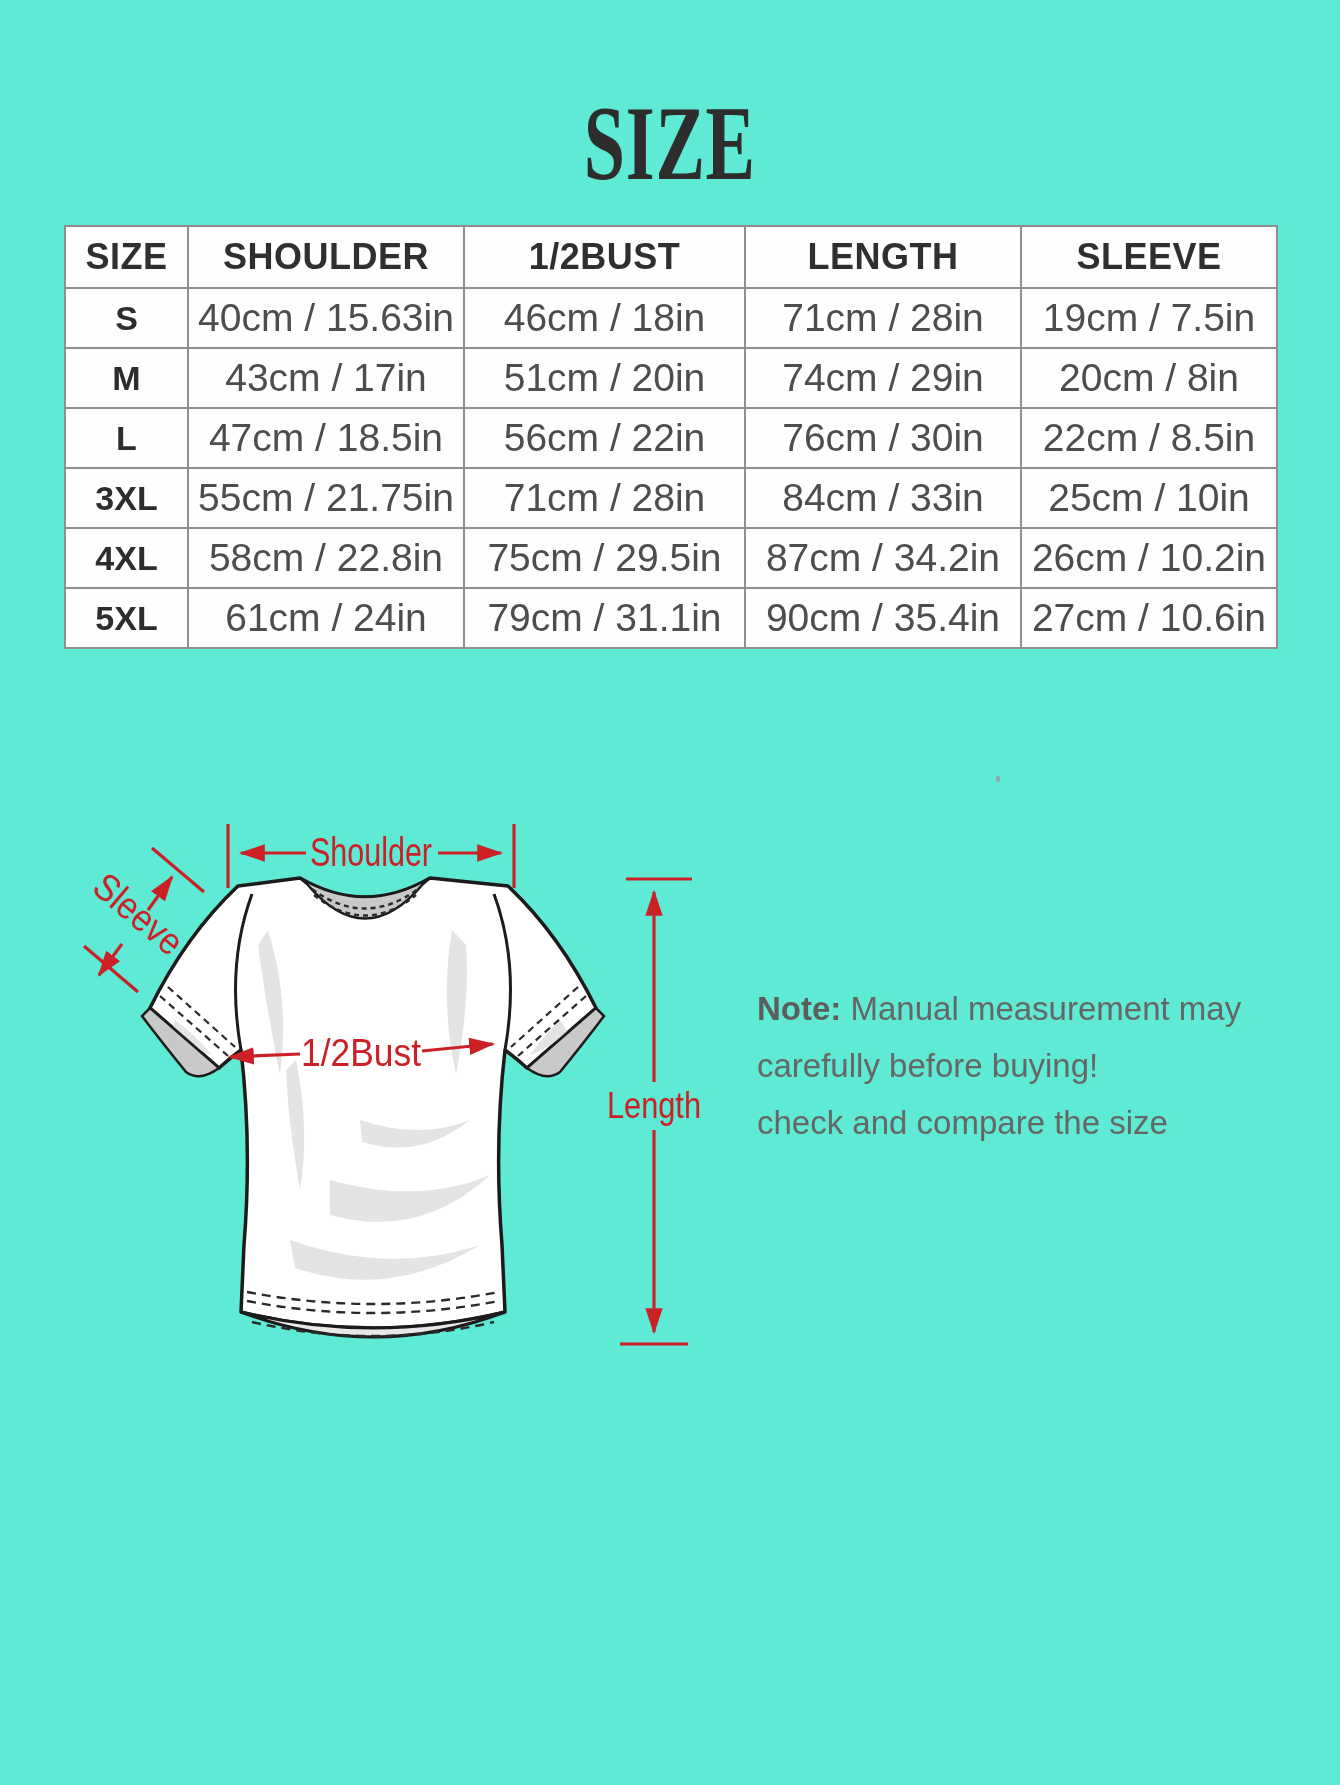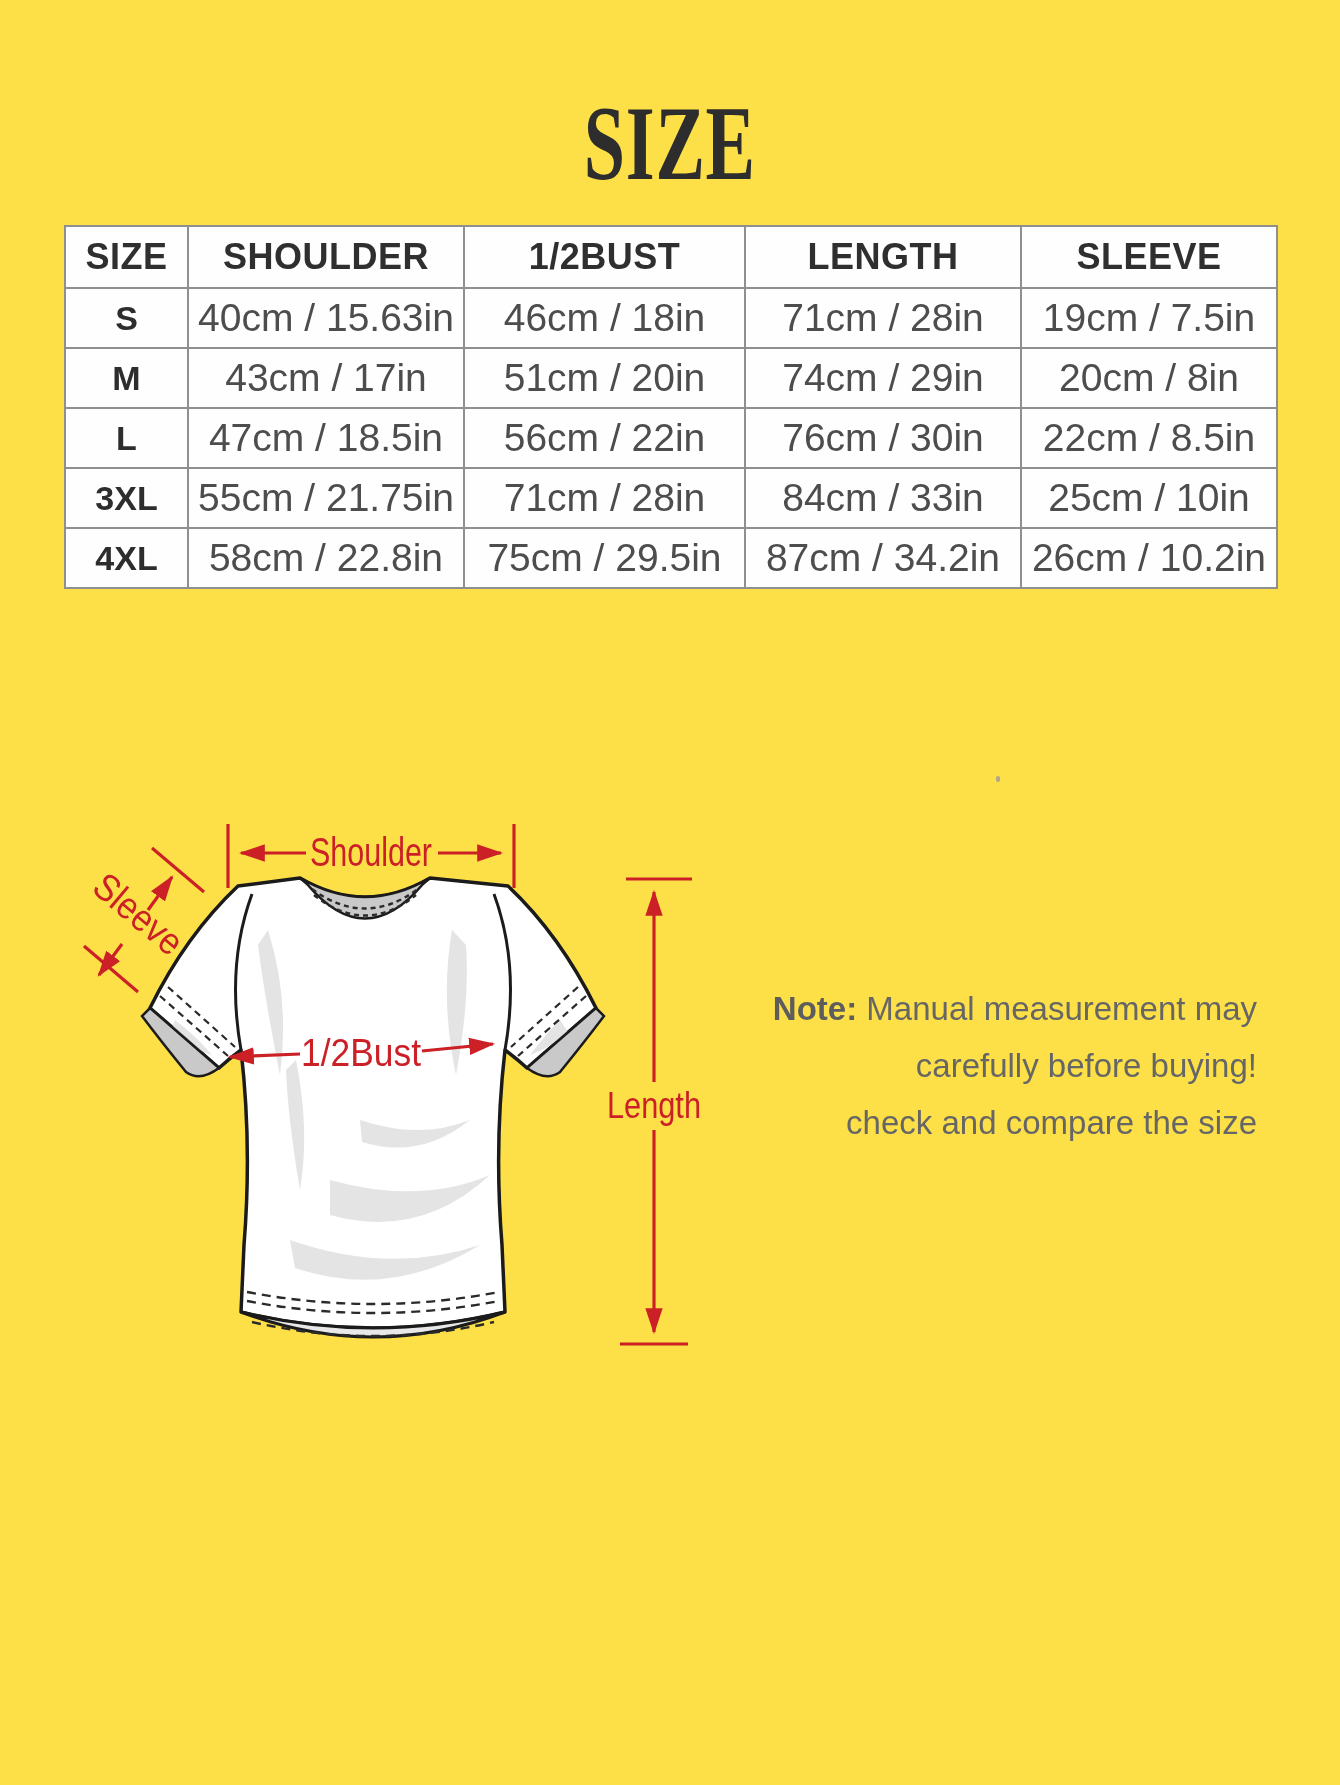--- a/index.html
+++ b/index.html
@@ -1,19 +1,19 @@
 <!DOCTYPE html>
 <html><head>
 <meta charset="utf-8">
 <style>
   html,body{margin:0;padding:0;background:#ffffff;}
   .canvas{
     position:relative;
     width:1340px;height:1785px;
-    background:#fde047;
+    background:#5eead4;
     overflow:hidden;
     font-family:"Liberation Sans", sans-serif;
   }
   
   .title-wrap{
     position:absolute;left:64px;top:88px;width:1212px;
     text-align:center;
   }
   .title{
     display:inline-block;
@@ -61,21 +61,21 @@
     font-size:34px;
   }
   
   .stray{
     position:absolute;left:996px;top:776px;width:4px;height:6px;
     background:#9a9a9a;border-radius:2px;opacity:.8;
   }
   
   .note{
     position:absolute;left:757px;top:980px;width:500px;
-    font-size:33px;line-height:57px;color:#666666;text-align:right;
+    font-size:33px;line-height:57px;color:#666666;
   }
   .note b{font-weight:700;color:#5d5d5d;}
   
   svg.diagram{
     position:absolute;left:0;top:0;width:1340px;height:1785px;
   }
   .red-label{
     font-family:"Liberation Sans", sans-serif;
     font-weight:400;
     fill:#cc2027;
@@ -136,20 +136,27 @@
           <td>84cm / 33in</td>
           <td>25cm / 10in</td>
         </tr>
         <tr>
           <td class="size-col">4XL</td>
           <td>58cm / 22.8in</td>
           <td>75cm / 29.5in</td>
           <td>87cm / 34.2in</td>
           <td>26cm / 10.2in</td>
         </tr>
+        <tr>
+          <td class="size-col">5XL</td>
+          <td>61cm / 24in</td>
+          <td>79cm / 31.1in</td>
+          <td>90cm / 35.4in</td>
+          <td>27cm / 10.6in</td>
+        </tr>
       </tbody>
   </table>
 
   <div class="stray"></div>
 
   <svg class="diagram" viewBox="0 0 1340 1785">
     <defs>
       <marker id="arr" viewBox="0 0 12 8" refX="11" refY="4" markerWidth="26" markerHeight="18" orient="auto" markerUnits="userSpaceOnUse">
         <path d="M0,0 L12,4 L0,8 Z" fill="#cc2027"></path>
       </marker>

